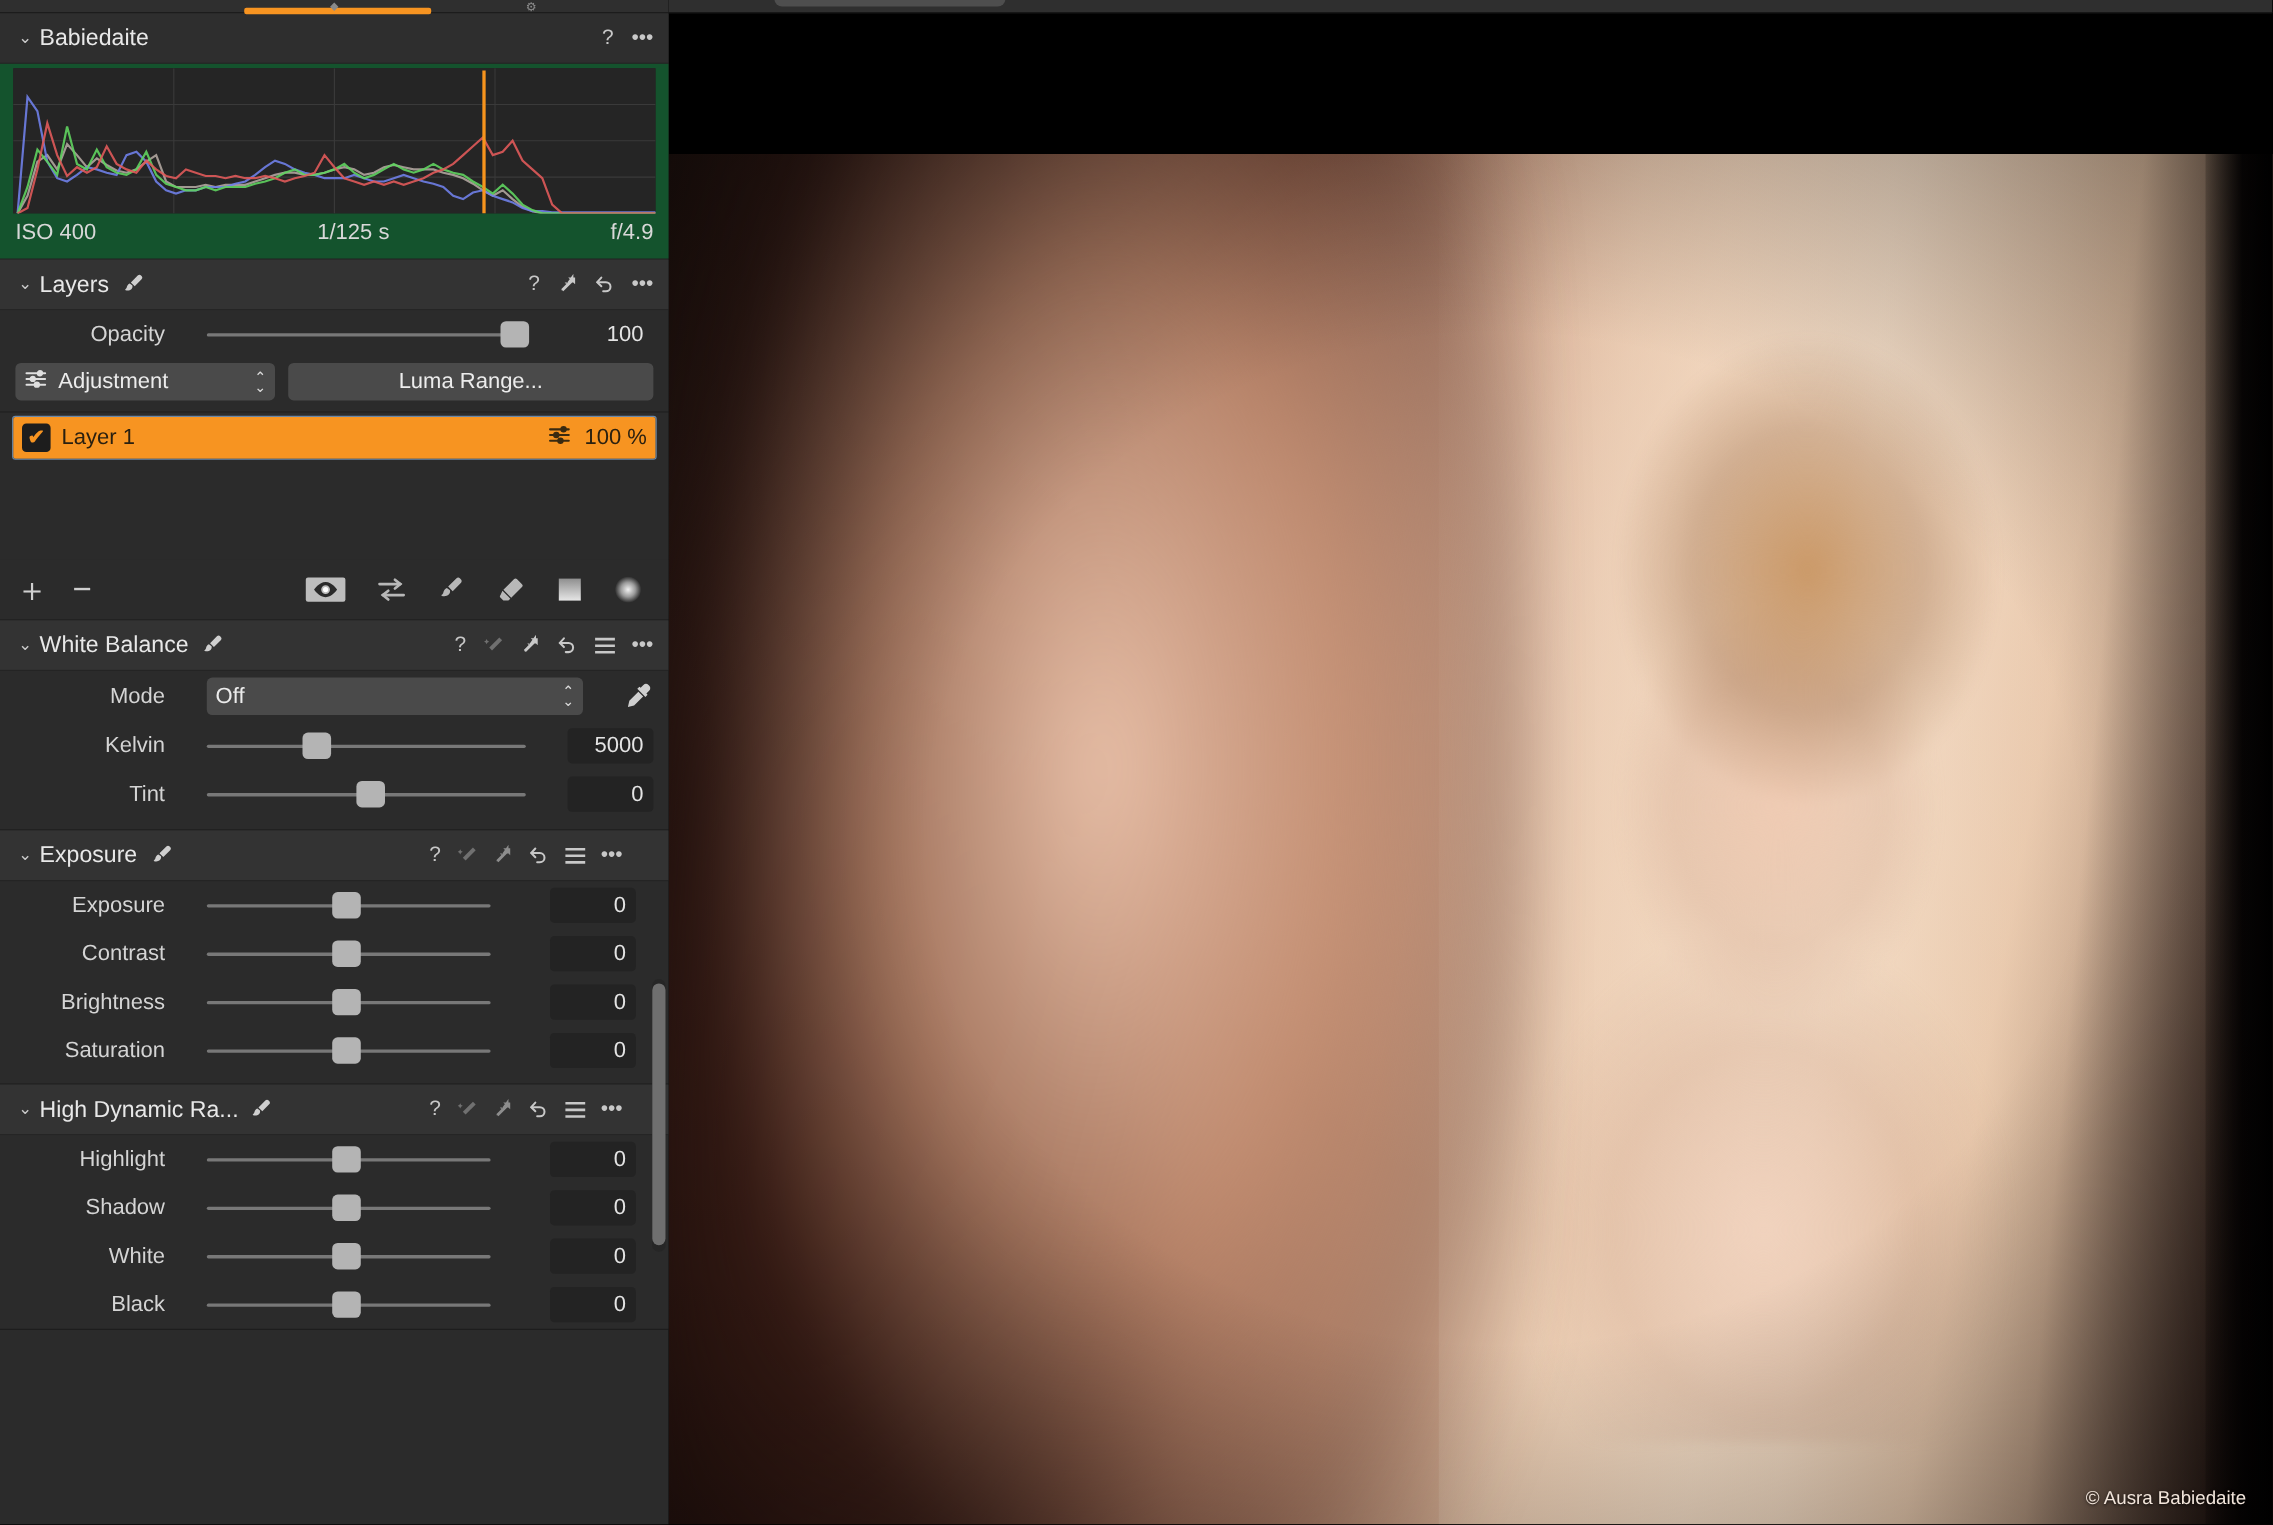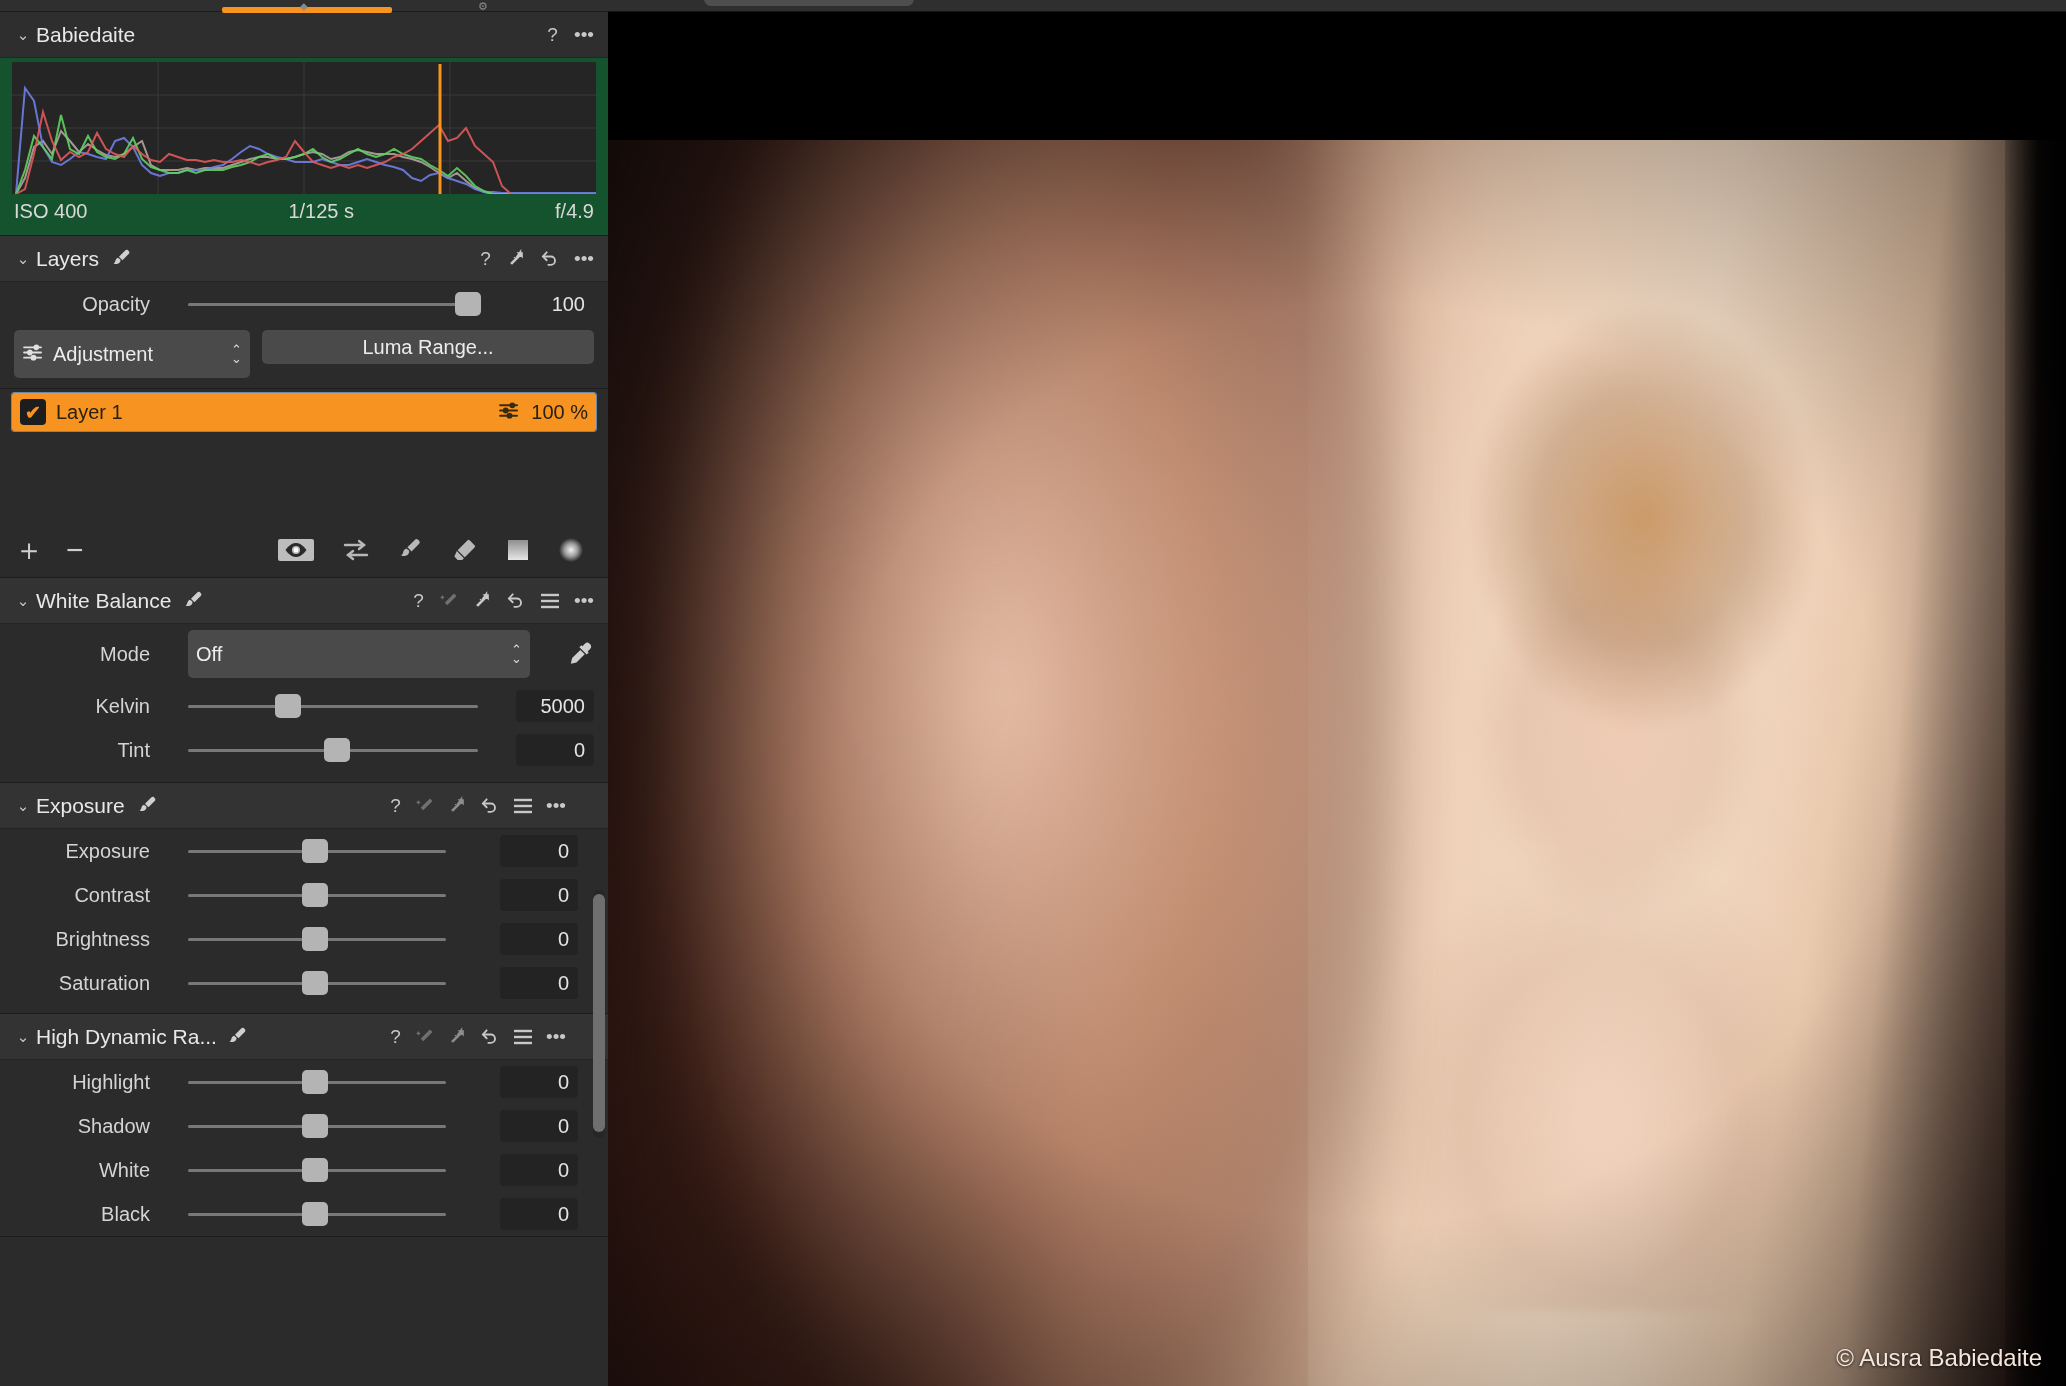--- a/index.html
+++ b/index.html
@@ -84,21 +84,21 @@
     flex: 0 0 78px; margin-left: 14px; height: 32px;
     background: #232323; border-radius: 4px;
     color: #e4e4e4; font-size: 20px;
     display: flex; align-items: center; justify-content: flex-end;
     padding-right: 9px;
   }
   .numbox.ghost { background: transparent; }
 
   .ctl-row { display: flex; gap: 12px; padding: 4px 14px 10px 14px; }
   .select {
-    flex: 0 0 236px; height: 48px; background: #4a4a4a;
+    flex: 0 0 236px; height: 34px; background: #4a4a4a;
     border-radius: 5px; display: flex; align-items: center;
     padding: 0 8px; color: #ececec; font-size: 20px; position: relative;
   }
   .select .sel-label { margin-left: 8px; }
   .select .stepper {
     margin-left: auto; font-size: 13px; line-height: 9px;
     color: #dcdcdc; display: flex; flex-direction: column; align-items: center;
   }
   .btn {
     flex: 1; height: 34px; background: #4a4a4a; border-radius: 5px;
@@ -180,21 +180,21 @@
   .photo .rightedge {
     position: absolute; right: 0; top: 0; width: 4.2%; height: 100%;
     background: linear-gradient(90deg, rgba(0,0,0,0.2) 0%, rgba(5,3,3,0.96) 55%, #000 100%);
   }
   .photo .vignette {
     position: absolute; inset: 0;
     background: radial-gradient(ellipse 78% 80% at 52% 50%, rgba(0,0,0,0) 46%, rgba(0,0,0,0.55) 100%);
   }
   .watermark {
     position: absolute; right: 24px; bottom: 14px;
-    color: #f3e6dc; font-size: 24px;
+    color: #f3e6dc; font-size: 17px;
     text-shadow: 0 1px 3px rgba(0,0,0,0.8);
   }
   .topbar-right {
     position: absolute; left: 0; top: 0; right: 0; height: 12px;
     background: #2f2f2f; border-bottom: 1px solid #141414;
   }
   .topbar-right .pill {
     position: absolute; left: 96px; top: -8px;
     width: 210px; height: 14px; background: #4e4e4e; border-radius: 7px;
   }

